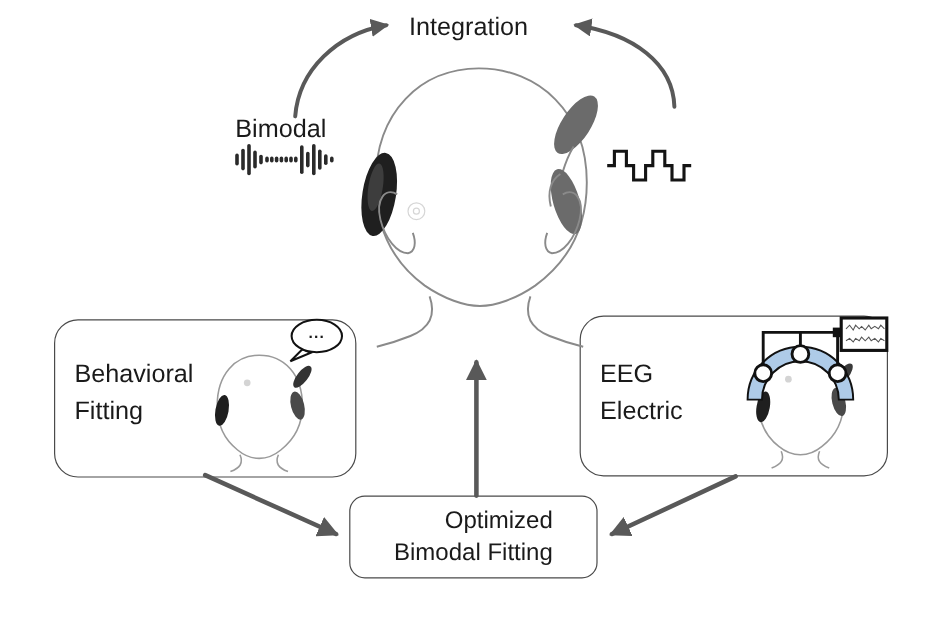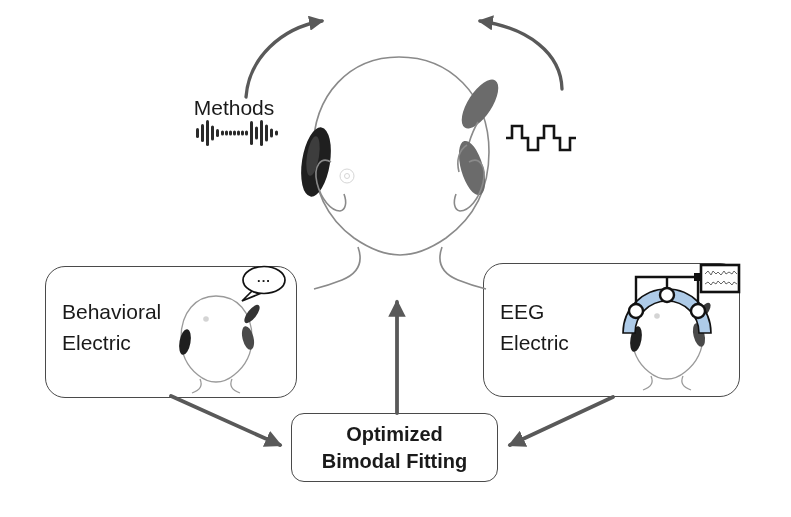--- a/index.html
+++ b/index.html
@@ -33,21 +33,21 @@
   .trace{stroke:#555;stroke-width:0.9;fill:none;}
   .wave-bar{fill:#2a2a2a;}
   .pulse{stroke:#141414;stroke-width:2.6;fill:none;}
   .bubble{fill:#fff;stroke:#111;stroke-width:1.7;}
   #integration-label{left:308px;top:7px;width:165px;font-size:21px;}
   #acoustic-label{left:183px;top:92px;width:102px;font-size:21px;}
   #electric-label{left:502px;top:90px;width:88px;font-size:21px;}
   #behavioral-label{left:62px;top:296px;}
   #eeg-label{left:500px;top:296px;}
   #optimized-box{left:291px;top:413px;width:207px;height:69px;display:flex;align-items:center;justify-content:center;}
-  #optimized-label{position:static;text-align:center;font-size:20px;line-height:27px;font-weight:bold;}
+  #optimized-label{position:static;text-align:right;font-size:20px;line-height:27px;}
   #behavioral-box{left:45px;top:266px;width:252px;height:132px;}
   #eeg-box{left:483px;top:263px;width:257px;height:134px;}
   #bubble-text{left:244px;top:270px;width:40px;font-size:13px;font-weight:bold;letter-spacing:1px;line-height:16px;}
 </style>
 </head>
 <body>
 
 <div class="canvas">
 
   <div class="box" id="behavioral-box"></div>
@@ -177,19 +177,20 @@
       <path class="arrow thick" d="M 171,396 L 280,445" marker-end="url(#ah)"></path>
     </g>
     <g>
       <path class="arrow thick" d="M 613,397 L 510,445" marker-end="url(#ah)"></path>
     </g>
     <g>
       <path class="arrow thick" d="M 397,413 L 397,302" marker-end="url(#ah)"></path>
     </g>
   </svg>
 
-  <div class="label center" id="acoustic-label">Methods</div>
+  <div class="label center" id="integration-label">Integration</div>
+  <div class="label center" id="acoustic-label">Bimodal</div>
   <div class="label" id="behavioral-label">Behavioral
-Electric</div>
+Fitting</div>
   <div class="label" id="eeg-label">EEG
 Electric</div>
   <div class="label center" id="bubble-text">...</div>
 </div>
 
 </body></html>

